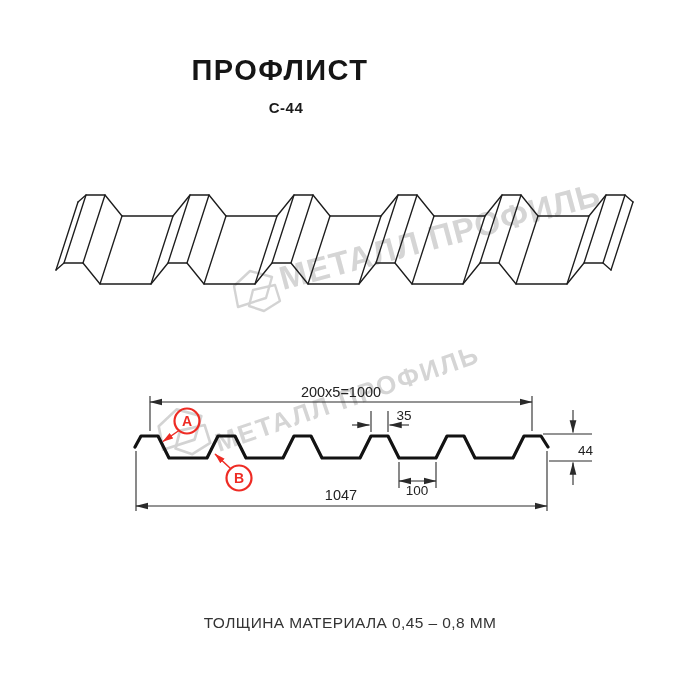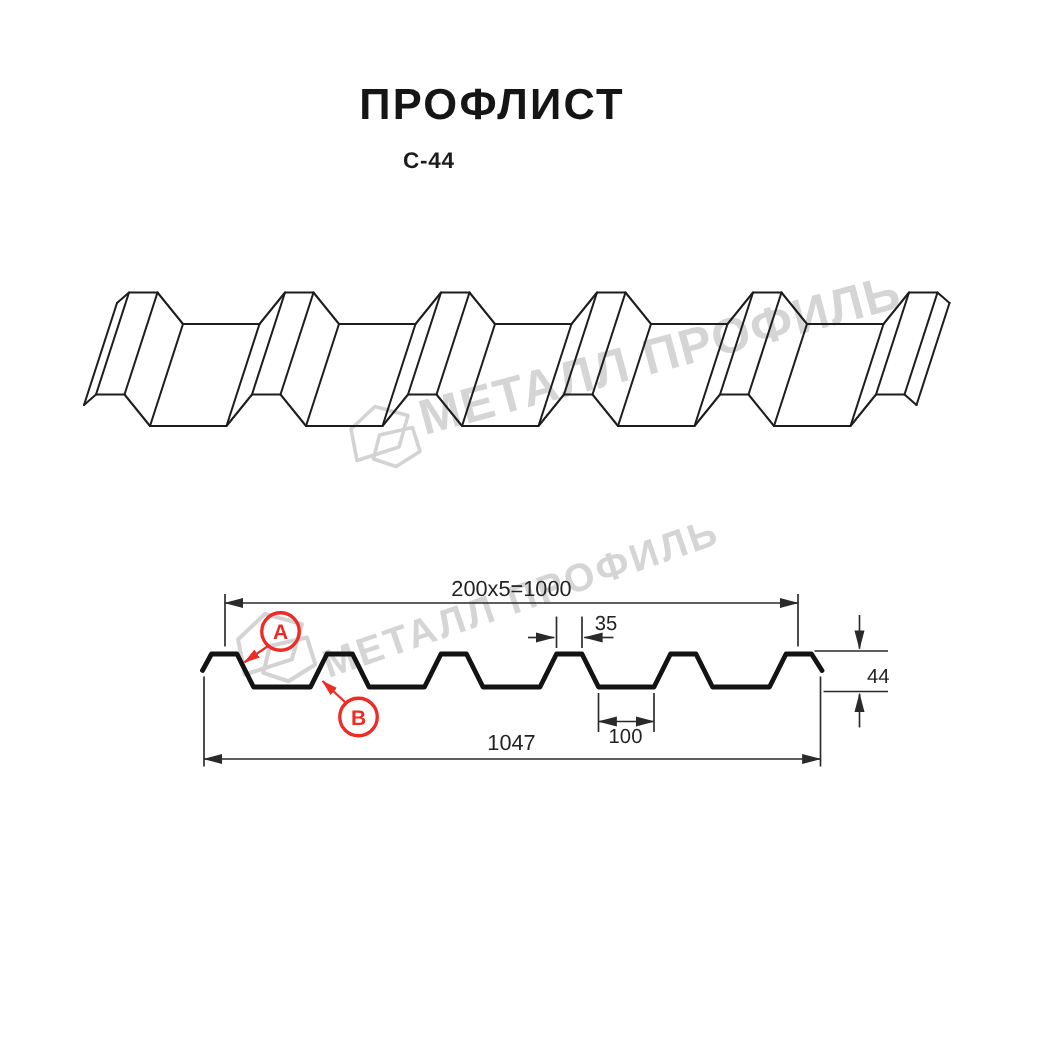--- a/index.html
+++ b/index.html
@@ -1,19 +1,19 @@
 <!DOCTYPE html>
 <html><head>
 <meta charset="utf-8">
 <style>
   html,body{margin:0;padding:0;background:#ffffff;}
   #page{position:relative;width:700px;height:700px;background:#fff;overflow:hidden;
         font-family:"Liberation Sans","DejaVu Sans",sans-serif;}
   .title{position:absolute;top:54px;left:0;width:560px;text-align:center;
-         font-size:29px;font-weight:800;letter-spacing:1.5px;color:#151515;padding-left:48px;}
+         font-size:29px;font-weight:800;letter-spacing:1.5px;color:#151515;}
   .subtitle{position:absolute;top:99px;left:0;width:572px;text-align:center;
             font-size:15px;font-weight:700;letter-spacing:0.5px;color:#1b1b1b;}
   .footer-note{position:absolute;top:614px;left:0;width:700px;text-align:center;
                font-size:15.5px;font-weight:500;letter-spacing:0.4px;color:#343434;}
   svg{position:absolute;top:0;left:0;}
   .thin{stroke:#1d1d1d;stroke-width:1.35;fill:none;stroke-linejoin:round;stroke-linecap:round;}
   .profile2d{stroke:#131313;stroke-width:3.2;fill:none;stroke-linejoin:round;stroke-linecap:round;}
   .dim{stroke:#2a2a2a;stroke-width:1.1;fill:none;}
   .dimtext{fill:#222;font-size:13.5px;font-family:"Liberation Sans",sans-serif;}
   .dimtext-lg{fill:#222;font-size:14.5px;font-family:"Liberation Sans",sans-serif;}
@@ -107,13 +107,14 @@
         <text class="redtext" x="187" y="426" text-anchor="middle">A</text>
       </g>
       <g>
         <circle class="red" cx="239" cy="478" r="12.5" stroke-width="2.2"></circle>
         <line class="red" x1="230.5" y1="468.5" x2="215" y2="454" stroke-width="1.5" marker-end="url(#redArrow)"></line>
         <text class="redtext" x="239" y="483" text-anchor="middle">B</text>
       </g>
     </g>
   </svg>
 
+  <div class="footer-note">ТОЛЩИНА МАТЕРИАЛА 0,45 – 0,8 ММ</div>
 </div>
 
 </body></html>

